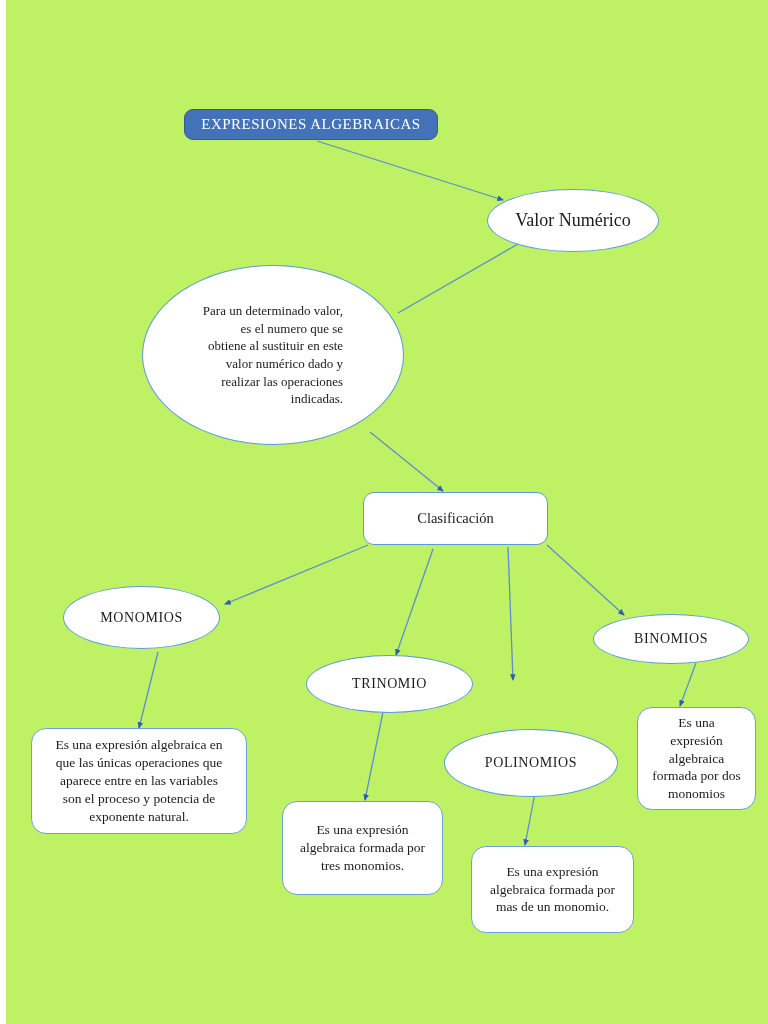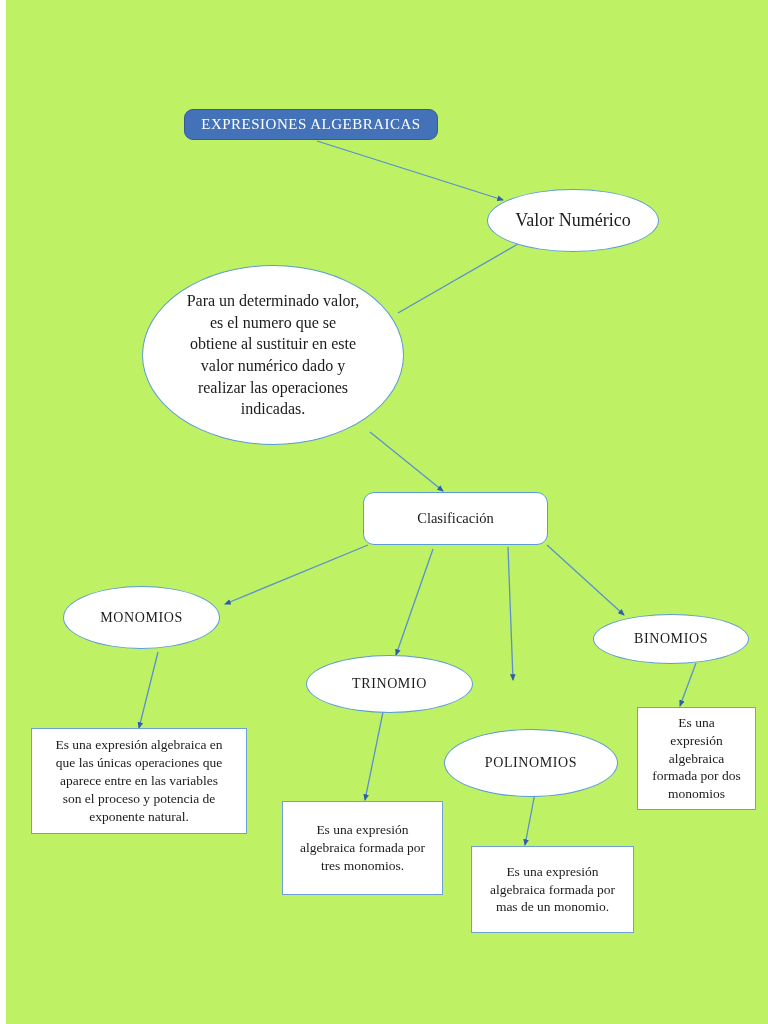--- a/index.html
+++ b/index.html
@@ -27,20 +27,21 @@
     pointer-events: none;
   }
   .node {
     position: absolute;
     box-sizing: border-box;
     display: flex;
     align-items: center;
     justify-content: center;
     text-align: center;
     color: #1b1b1b;
+    border-radius: 15px;
   }
   
   .title-box {
     background: #4472b8;
     border: 1px solid #37599a;
     border-radius: 9px;
     color: #ffffff;
     letter-spacing: 0.5px;
     font-size: 15px;
   }
@@ -68,21 +69,21 @@
     line-height: 1.32;
     padding: 6px 9px;
   }
   .node-label {
     display: block;
     white-space: pre-line;
   }
   .cap {
     letter-spacing: 0.6px;
   }
-  .s13 { font-size: 16px; line-height: 1.35; }
+  .s13 { font-size: 13px; line-height: 1.35; text-align: right; }
   .s14 { font-size: 14px; }
   .s15 { font-size: 18px; }
 </style>
 </head>
 <body>
 
 <div id="canvas">
 
   <svg id="edges" viewBox="0 0 768 1024" width="768" height="1024" xmlns="http://www.w3.org/2000/svg">
     <defs>

